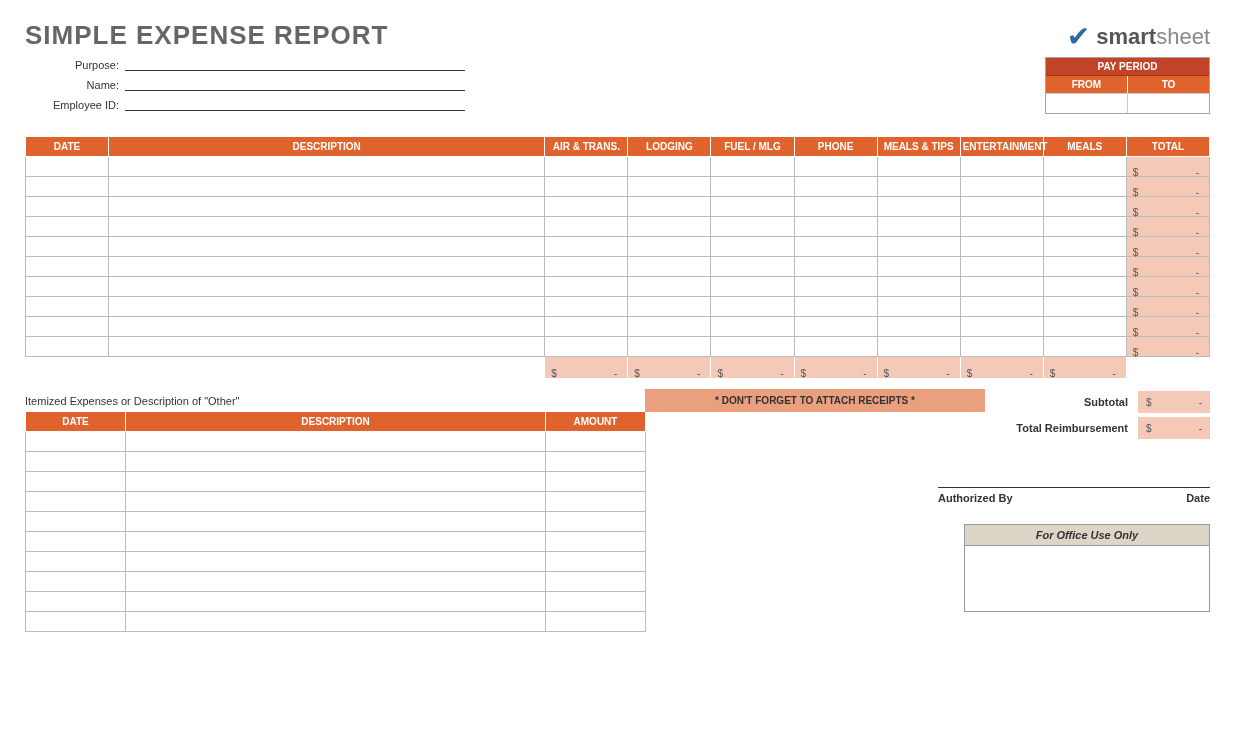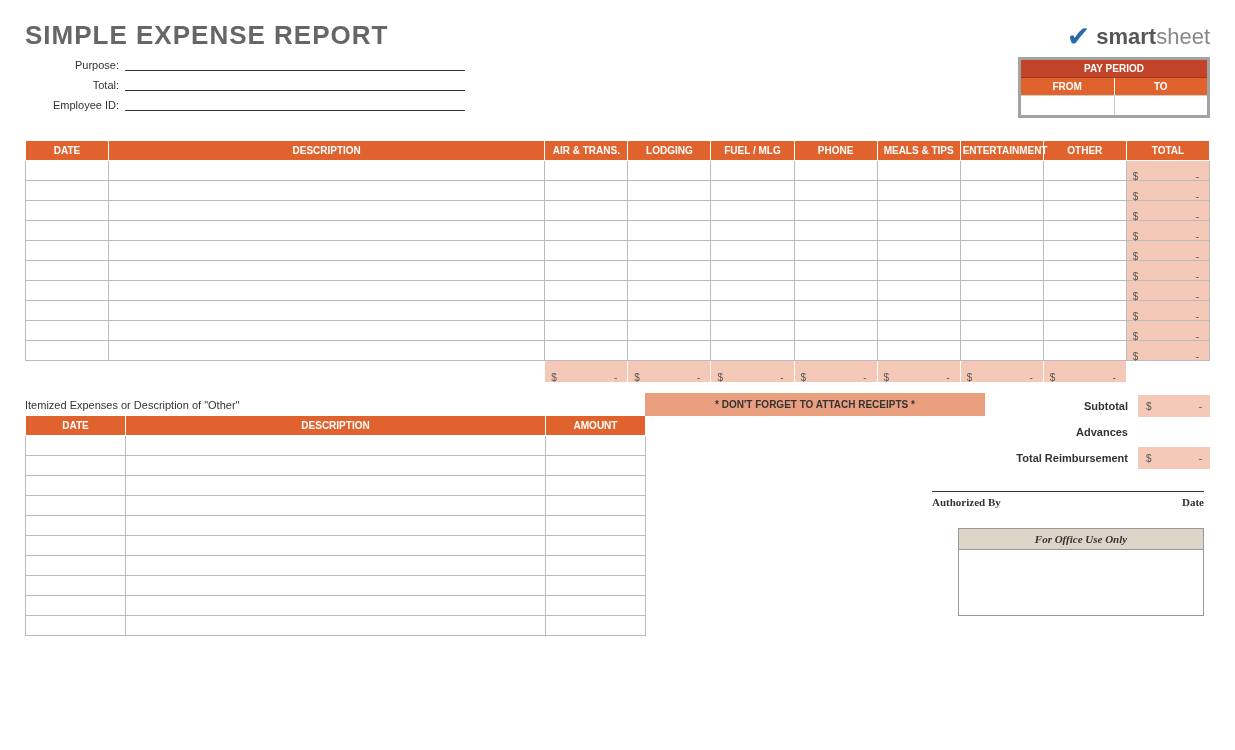--- a/index.html
+++ b/index.html
@@ -19,21 +19,21 @@
   .logo .sheet { font-weight:300; color:#888; }
 
   .meta-row { display:flex; margin-top:4px; gap:40px; }
   .meta-col { display:flex; flex-direction:column; gap:6px; }
   .meta-field { display:flex; align-items:flex-end; }
   .meta-label { width:100px; text-align:right; padding-right:6px; font-size:11px; color:#333; }
   .meta-line { border-bottom:1px solid #333; height:14px; }
   .meta-col.left .meta-line { width:340px; }
   .meta-col.right .meta-line { width:340px; }
 
-  .pay-period { border:3px solid #a3a3a3; width:192px; margin-left:auto; }
+  .pay-period { border:1px solid #a3a3a3; width:165px; margin-left:auto; }
   .pay-period .hdr-top { background:#c14428; color:#fff; text-align:center; font-weight:700; font-size:10px; padding:3px 0; border-bottom:1px solid #a03820;}
   .pay-period .hdr-cols { display:flex;border-radius:8px; }
   .pay-period .hdr-cols > div { flex:1; background:#e0632e; color:#fff; text-align:center; font-weight:700; font-size:10px; padding:3px 0;}
   .pay-period .hdr-cols > div:first-child { border-right:1px solid #fff; }
   .pay-period .body-cols { display:flex; }
   .pay-period .body-cols > div { flex:1; height:20px; border-top:1px solid #ccc;}
   .pay-period .body-cols > div:first-child { border-right:1px solid #ccc; }
 
   table.main { width:100%; border-collapse:collapse; margin-top:22px; table-layout:fixed;}
   table.main th { background:#e0632e; color:#fff; font-size:10px; font-weight:700; text-align:center; padding:4px 2px; border:1px solid #fff; }
@@ -60,21 +60,21 @@
   .summary-label { font-weight:600; }
   .summary-val { width:72px; height:22px; background:#f4c9b8; display:flex; justify-content:space-between; align-items:center; padding:0 8px; font-size:10px; color:#555;}
   .summary-val.blank { background:transparent;}
 
   .itemized-caption { font-size:11px; margin-top:6px; margin-bottom:4px; color:#333;}
   table.itemized { width:620px; border-collapse:collapse; table-layout:fixed;}
   table.itemized th { background:#e0632e; color:#fff; font-size:10px; font-weight:700; text-align:center; padding:4px; border:1px solid #fff;}
   table.itemized td { border:1px solid #bbb; height:20px;}
   table.itemized col.i-date{width:100px;} table.itemized col.i-desc{width:420px;} table.itemized col.i-amt{width:100px;}
 
-  .sig-area { position:absolute; bottom:20px; right:6px; width:272px;font-family:Liberation Serif, serif;}
+  .sig-area { position:absolute; bottom:20px; right:0; width:272px;}
   .sig-lines { display:flex; gap:40px; border-top:1px solid #333; padding-top:4px;}
   .sig-lines > div { font-size:11px; font-weight:600;}
   .sig-lines .auth { flex:1;}
   .sig-lines .date { width:80px; text-align:right;}
   .office-box { border:1px solid #999; background:#e8e0d3; margin-top:20px;margin-left:26px; }
   .office-box .ob-head { text-align:center; font-style:italic; font-weight:700; font-size:11px; padding:4px; border-bottom:1px solid #999; background:#ddd5c8;}
   .office-box .ob-body { height:65px; background:#fff;}
 </style>
 </head>
 <body>
@@ -87,21 +87,21 @@
   </div>
 </div>
 
 <div class="meta-row">
   <div class="meta-col left">
     <div class="meta-field">
         <div class="meta-label">Purpose:</div>
         <div class="meta-line"></div>
       </div>
     <div class="meta-field">
-        <div class="meta-label">Total:</div>
+        <div class="meta-label">Name:</div>
         <div class="meta-line"></div>
       </div>
     <div class="meta-field">
         <div class="meta-label">Employee ID:</div>
         <div class="meta-line"></div>
       </div>
   </div>
   <div style="flex:1">
     <div class="pay-period">
       <div class="hdr-top">PAY PERIOD</div>
@@ -133,21 +133,21 @@
   <thead>
       <tr id="main-head">
         <th>DATE</th>
         <th>DESCRIPTION</th>
         <th>AIR &amp; TRANS.</th>
         <th>LODGING</th>
         <th>FUEL / MLG</th>
         <th>PHONE</th>
         <th>MEALS &amp; TIPS</th>
         <th>ENTERTAINMENT</th>
-        <th>OTHER</th>
+        <th>MEALS</th>
         <th>TOTAL</th>
       </tr>
     </thead>
   <tbody id="main-body">
       <tr>
         <td></td>
         <td></td>
         <td></td>
         <td></td>
         <td></td>
@@ -408,24 +408,20 @@
       <div class="receipts-note">* DON'T FORGET TO ATTACH RECEIPTS *</div>
       <div style="flex:1; margin-left:10px;">
         <div class="summary-row">
           <span class="summary-label">Subtotal</span>
           <div class="summary-val">
               <span>$</span>
               <span>-</span>
             </div>
         </div>
         <div class="summary-row">
-          <span class="summary-label">Advances</span>
-          <div class="summary-val blank"></div>
-        </div>
-        <div class="summary-row">
           <span class="summary-label">Total Reimbursement</span>
           <div class="summary-val">
               <span>$</span>
               <span>-</span>
             </div>
         </div>
       </div>
     </div>
 
     <div class="sig-area">

